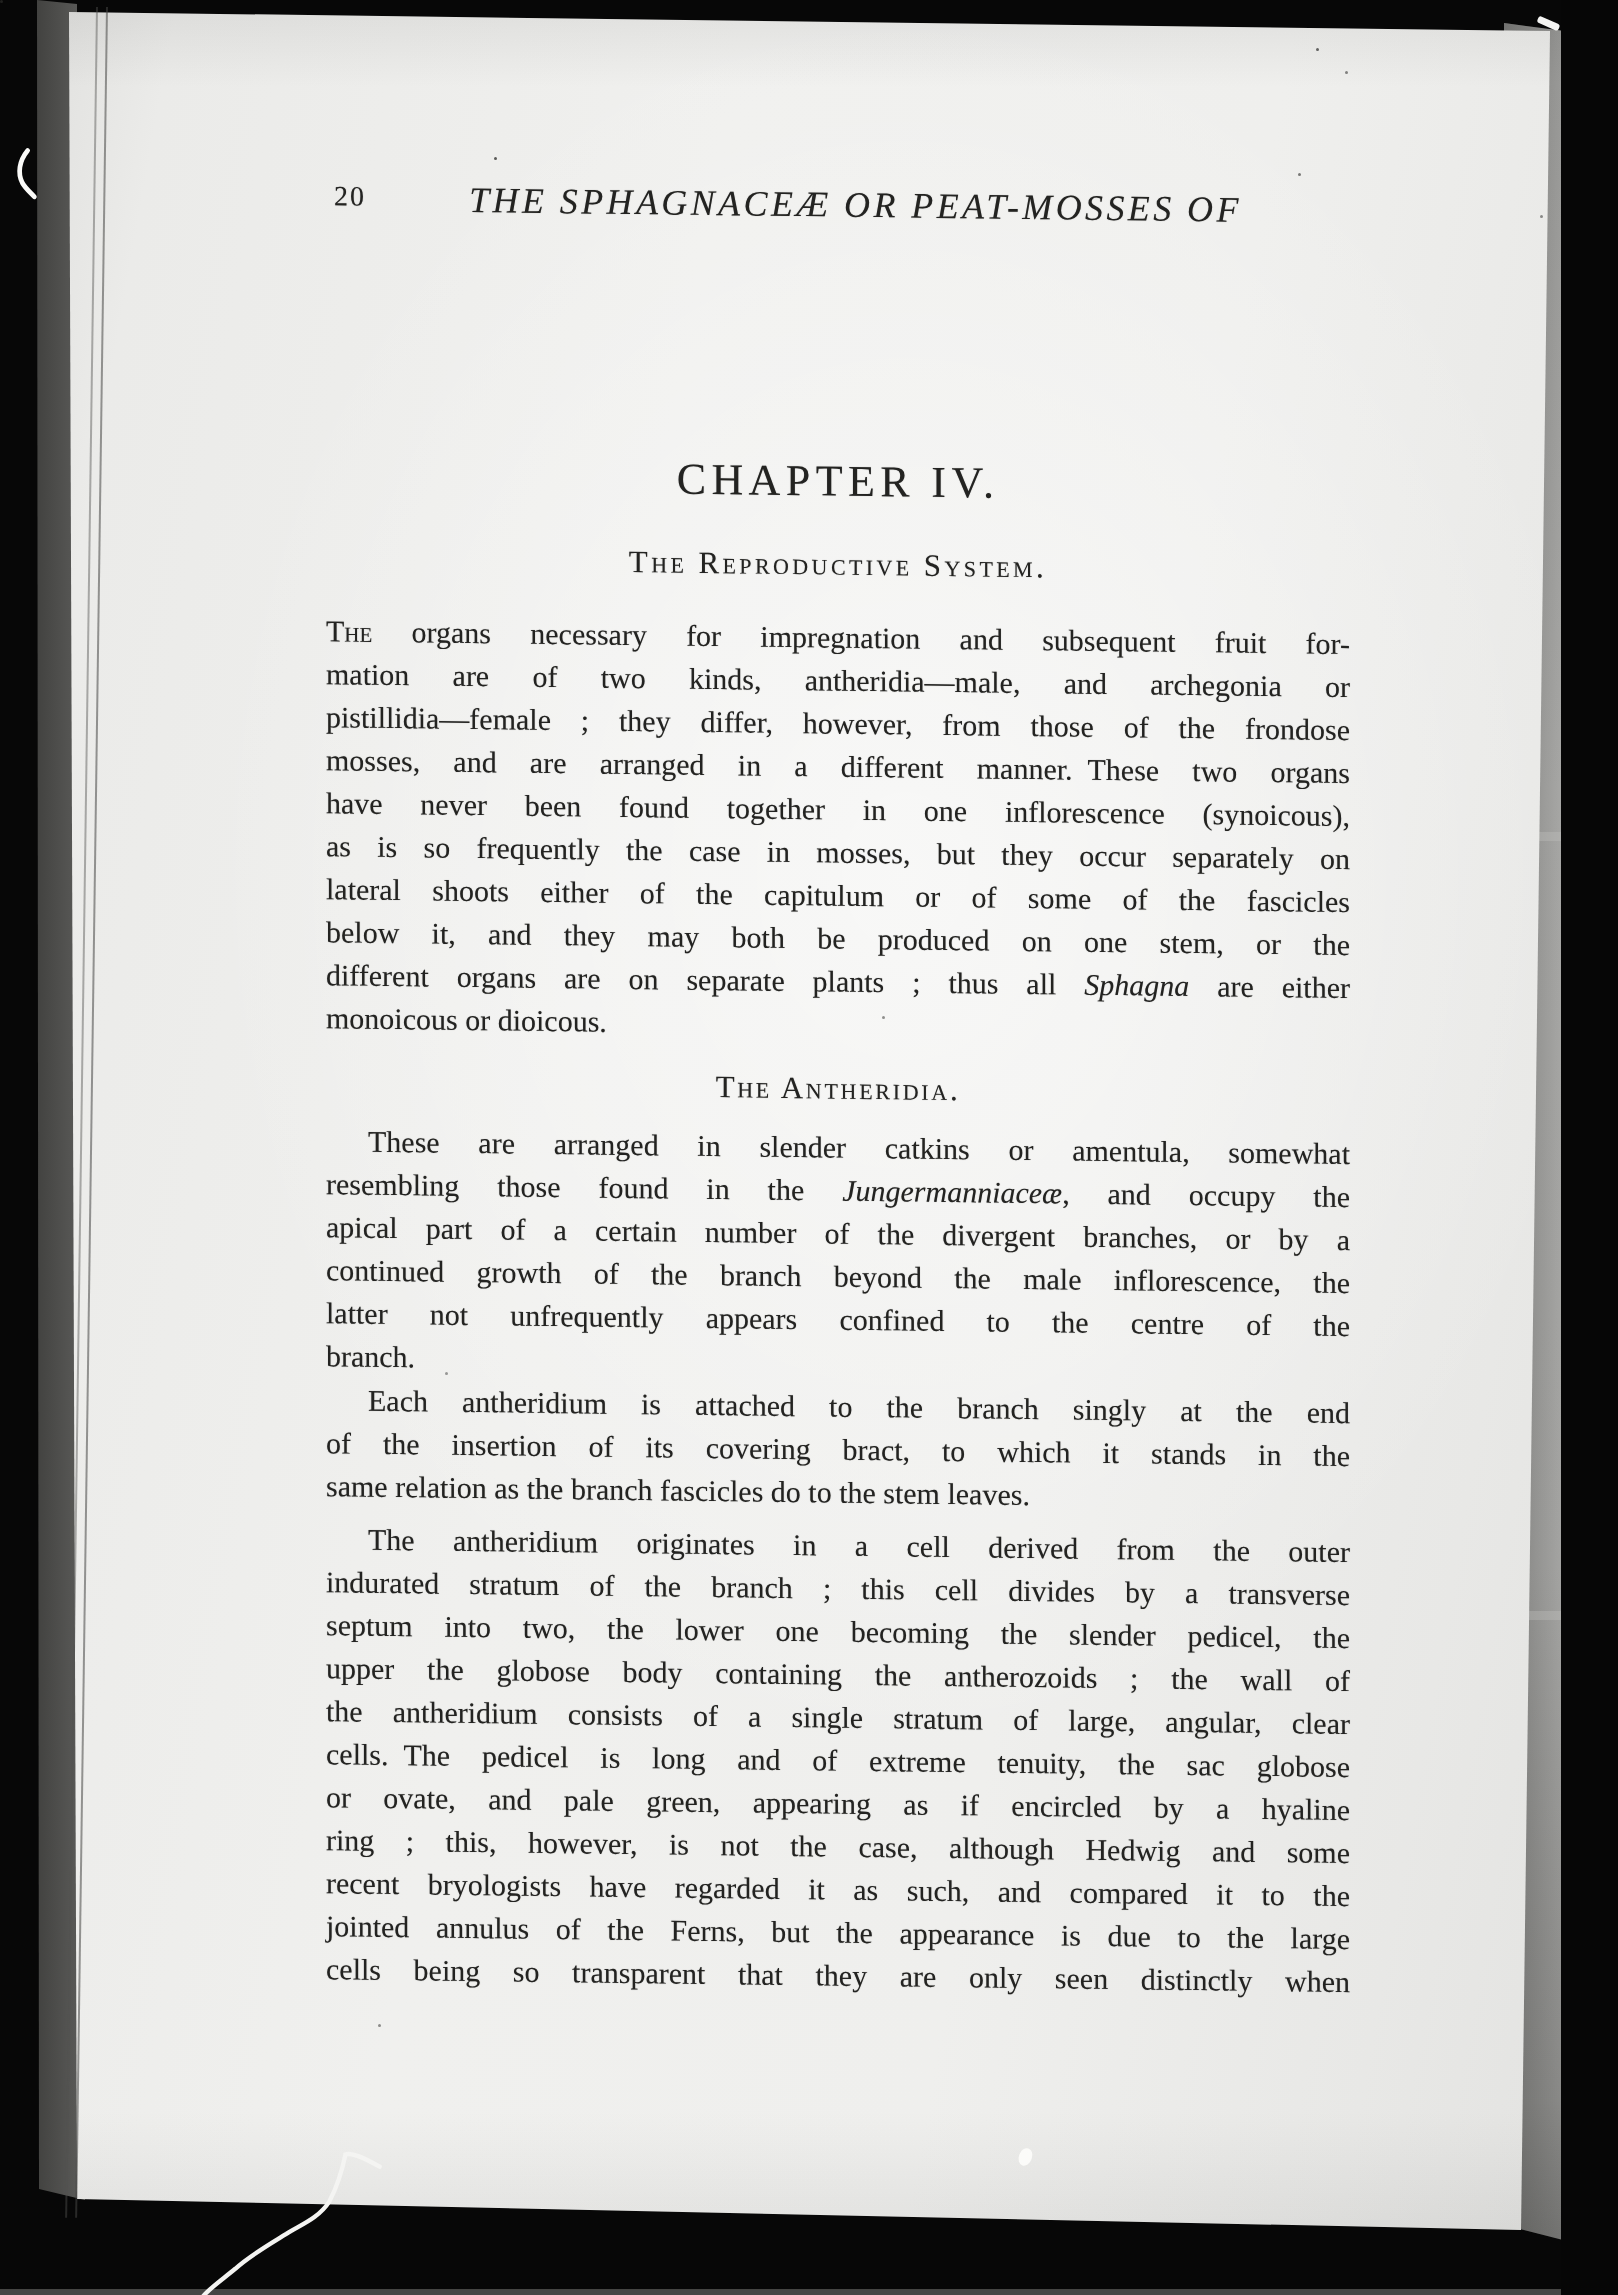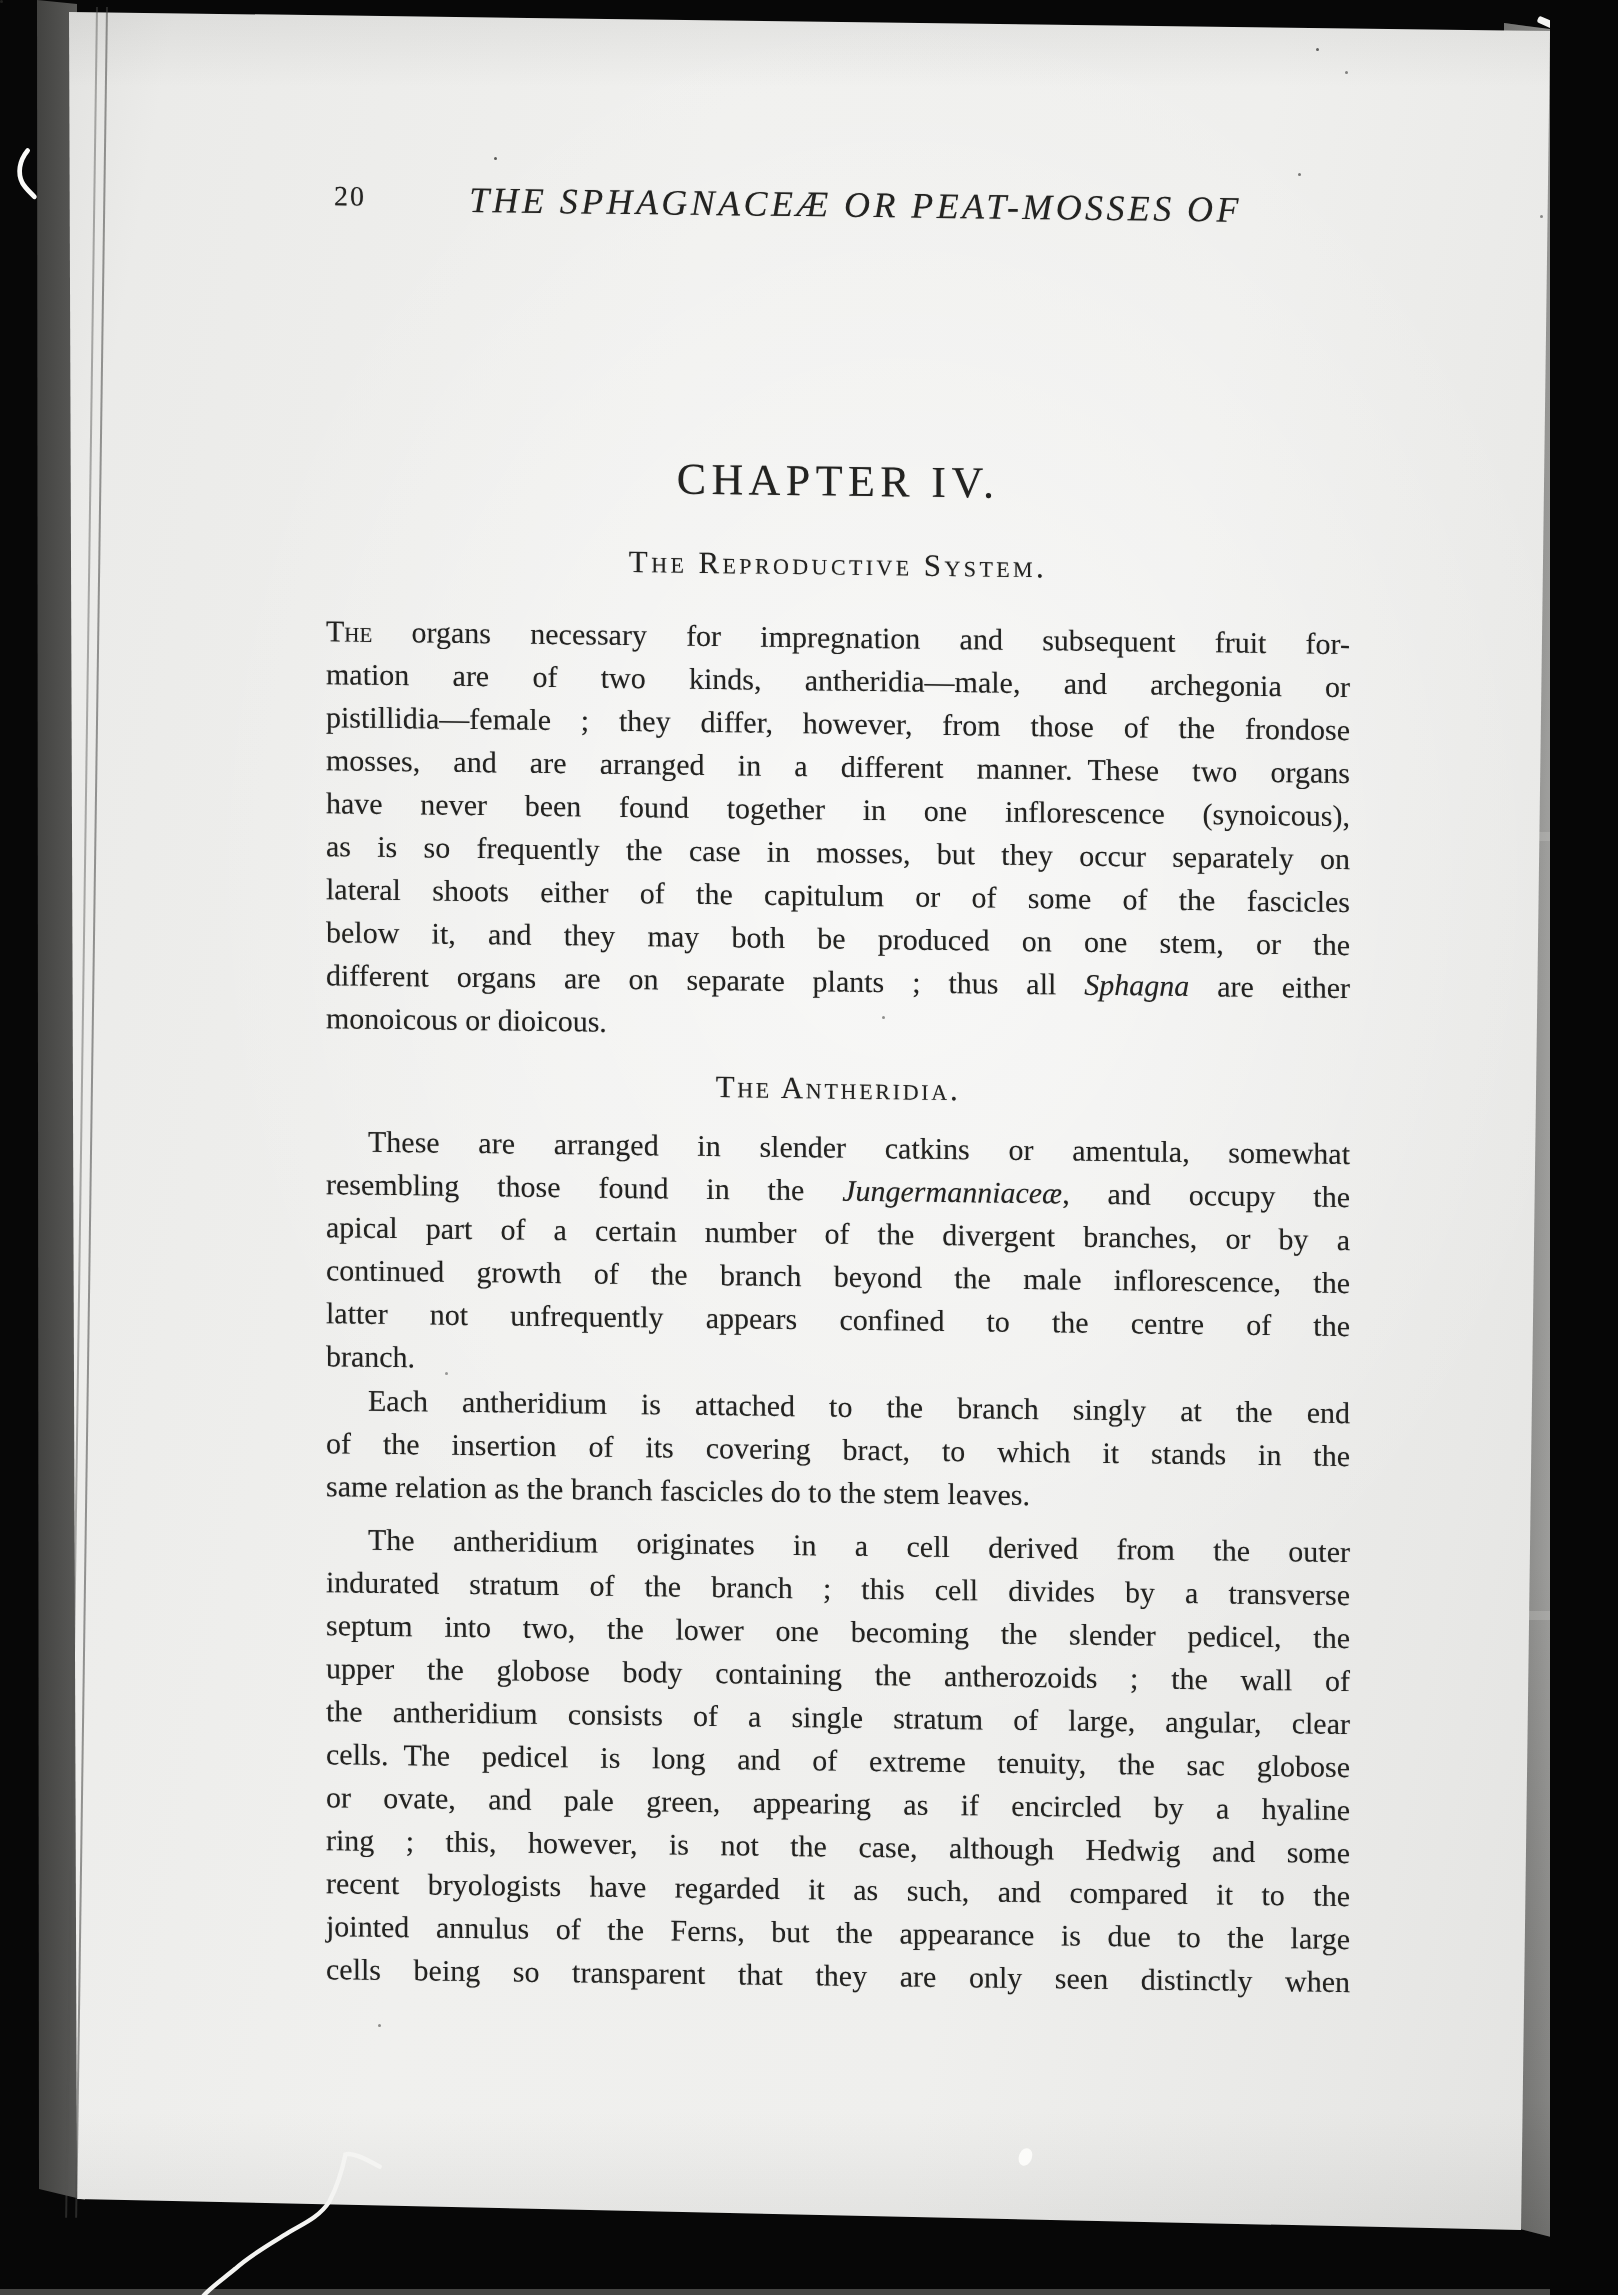--- a/index.html
+++ b/index.html
@@ -1,17 +1,17 @@
 <!DOCTYPE html>
 <html style="font-size:10.8px"><head>
 <meta charset="utf-8">
 <style>
   html,body{margin:0;padding:0;background:#060606;}
   #canvas{position:relative;width:1550px;height:2295px;background:#070707;overflow:hidden;
-          font-family:"Liberation Serif", serif;}
+          font-family:"Liberation Serif", serif;padding-left:11px;}
 
   
   #side-band{position:absolute;inset:0;z-index:1;
     clip-path:polygon(1504px 23px, 1618px 38px, 1618px 2254px, 1508px 2226px);
     background:linear-gradient(175deg,#7d7d7b 0%,#9b9b99 9%,#a9a9a7 38%,#a6a6a4 70%,#8b8b89 92%,#6b6b69 100%);}
   #side-band .band-shadow{position:absolute;left:1504px;top:0;width:60px;height:100%;
     background:linear-gradient(to right,rgba(60,60,58,.38),rgba(60,60,58,0));}
   .band-streak{position:absolute;left:1512px;width:106px;height:9.4px;background:#c2c2c0;opacity:.35;border-radius:4.7px;}
 
   

